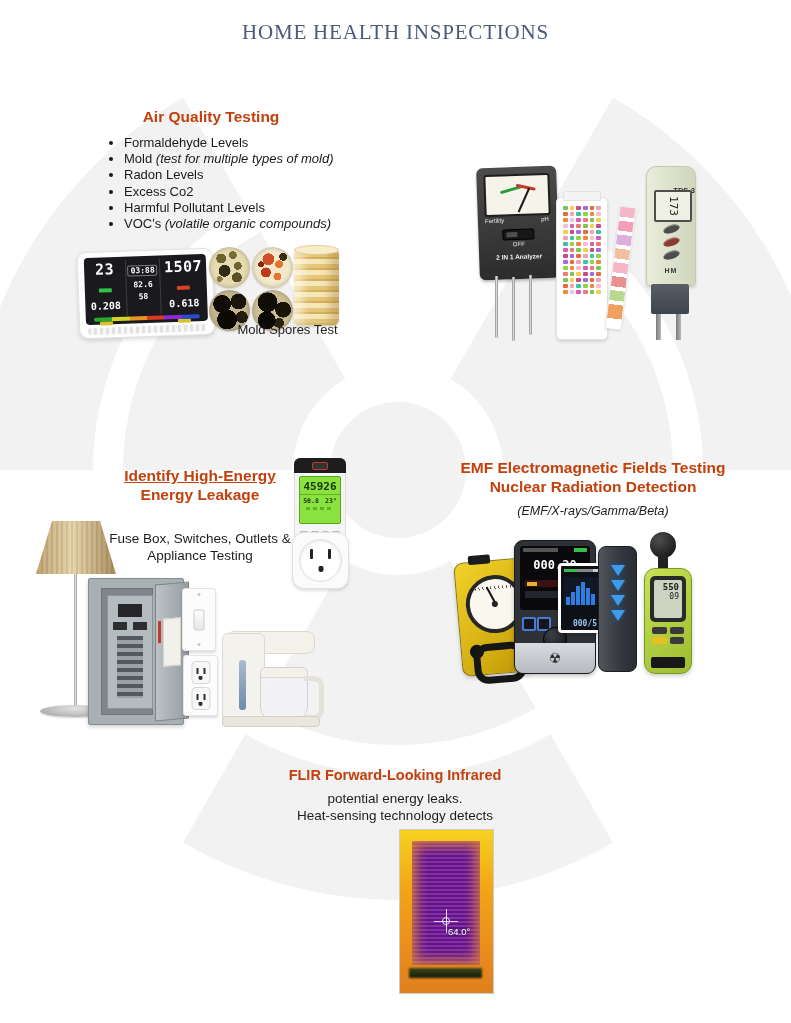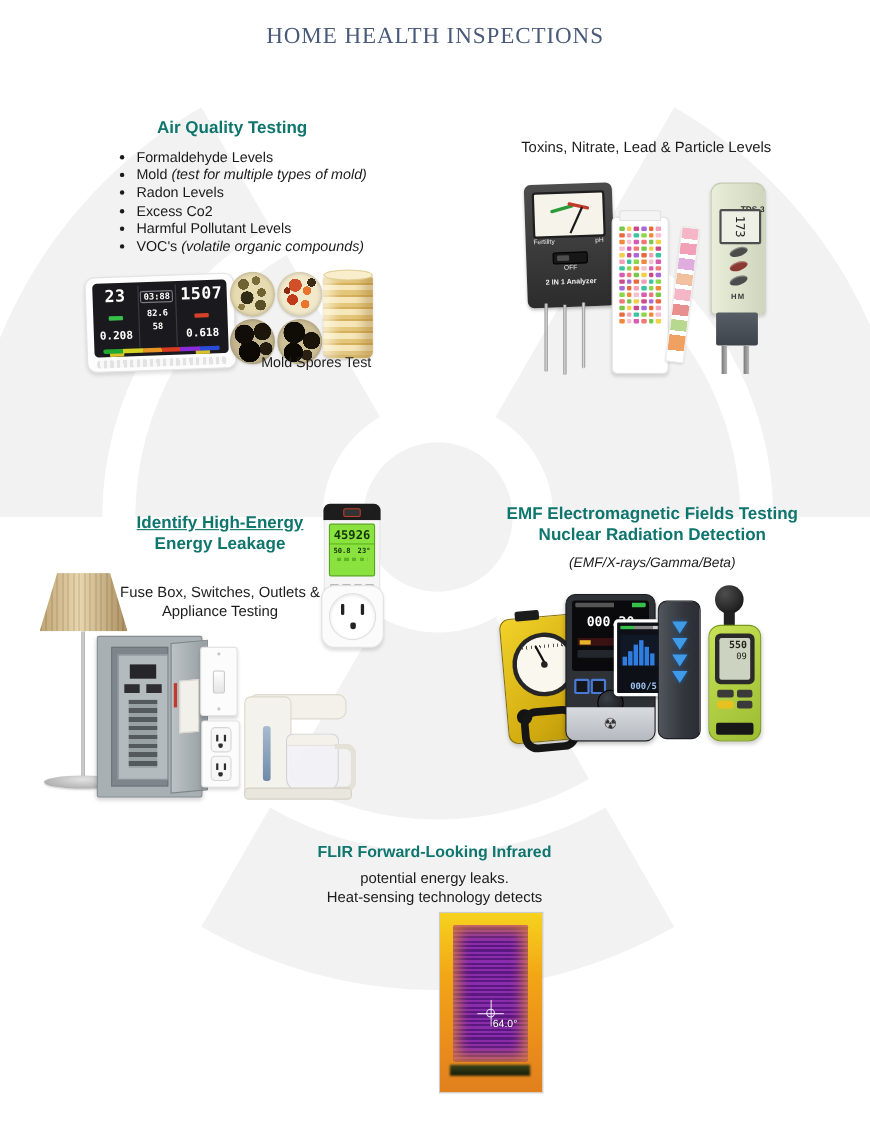--- a/index.html
+++ b/index.html
@@ -4,21 +4,21 @@
 <style>
   html,body{margin:0;padding:0;background:#fff;}
   #page{position:relative;width:791px;height:1023px;background:#fff;overflow:hidden;
         font-family:"Liberation Sans",sans-serif;color:#1c1c1c;}
   .abs{position:absolute;}
   .center{text-align:center;}
   .mono{font-family:"DejaVu Sans Mono",monospace;}
 
   
   .doc-title{font-family:"Liberation Serif",serif;font-size:21px;letter-spacing:.8px;color:#4a5b7a;}
-  .sec-h{font-weight:700;font-size:15.5px;color:#0f766e;line-height:19px;}
+  .sec-h{font-weight:700;font-size:15.5px;color:#c2410c;line-height:19px;}
   .sec-sub{font-size:13.5px;color:#1c1c1c;line-height:17px;}
   .italic{font-style:italic;}
 
   
   .bullets{margin:0;padding-left:16px;font-size:13px;line-height:16.2px;color:#1a1a1a;}
   .bullets li{margin:0;}
 
   
   #watermark{left:0;top:0;pointer-events:none;}
 
@@ -319,21 +319,20 @@
   </div>
 
   <div class="dish d1" style="left:209px;top:247px;"></div>
   <div class="dish d2" style="left:252px;top:247px;"></div>
   <div class="dish d3" style="left:209px;top:290px;"></div>
   <div class="dish d4" style="left:252px;top:290px;"></div>
   <div class="abs dish-stack"></div>
 
   <div class="abs center caption" style="left:205px;width:165px;top:322px;">Mold Spores Test</div>
 
-  <div class="abs center sec-sub" style="left:440px;width:295px;top:125px;">Toxins, Nitrate, Lead &amp; Particle Levels</div>
 
   <div class="abs soil-dev">
     <div class="soil-gauge">
       <div class="soil-arc-g"></div>
       <div class="soil-arc-r"></div>
       <div class="soil-needle"></div>
     </div>
     <span class="soil-lbl" style="left:7px;top:50px;">Fertility</span>
     <span class="soil-lbl" style="right:9px;top:50px;">pH</span>
     <div class="soil-switch"></div>

